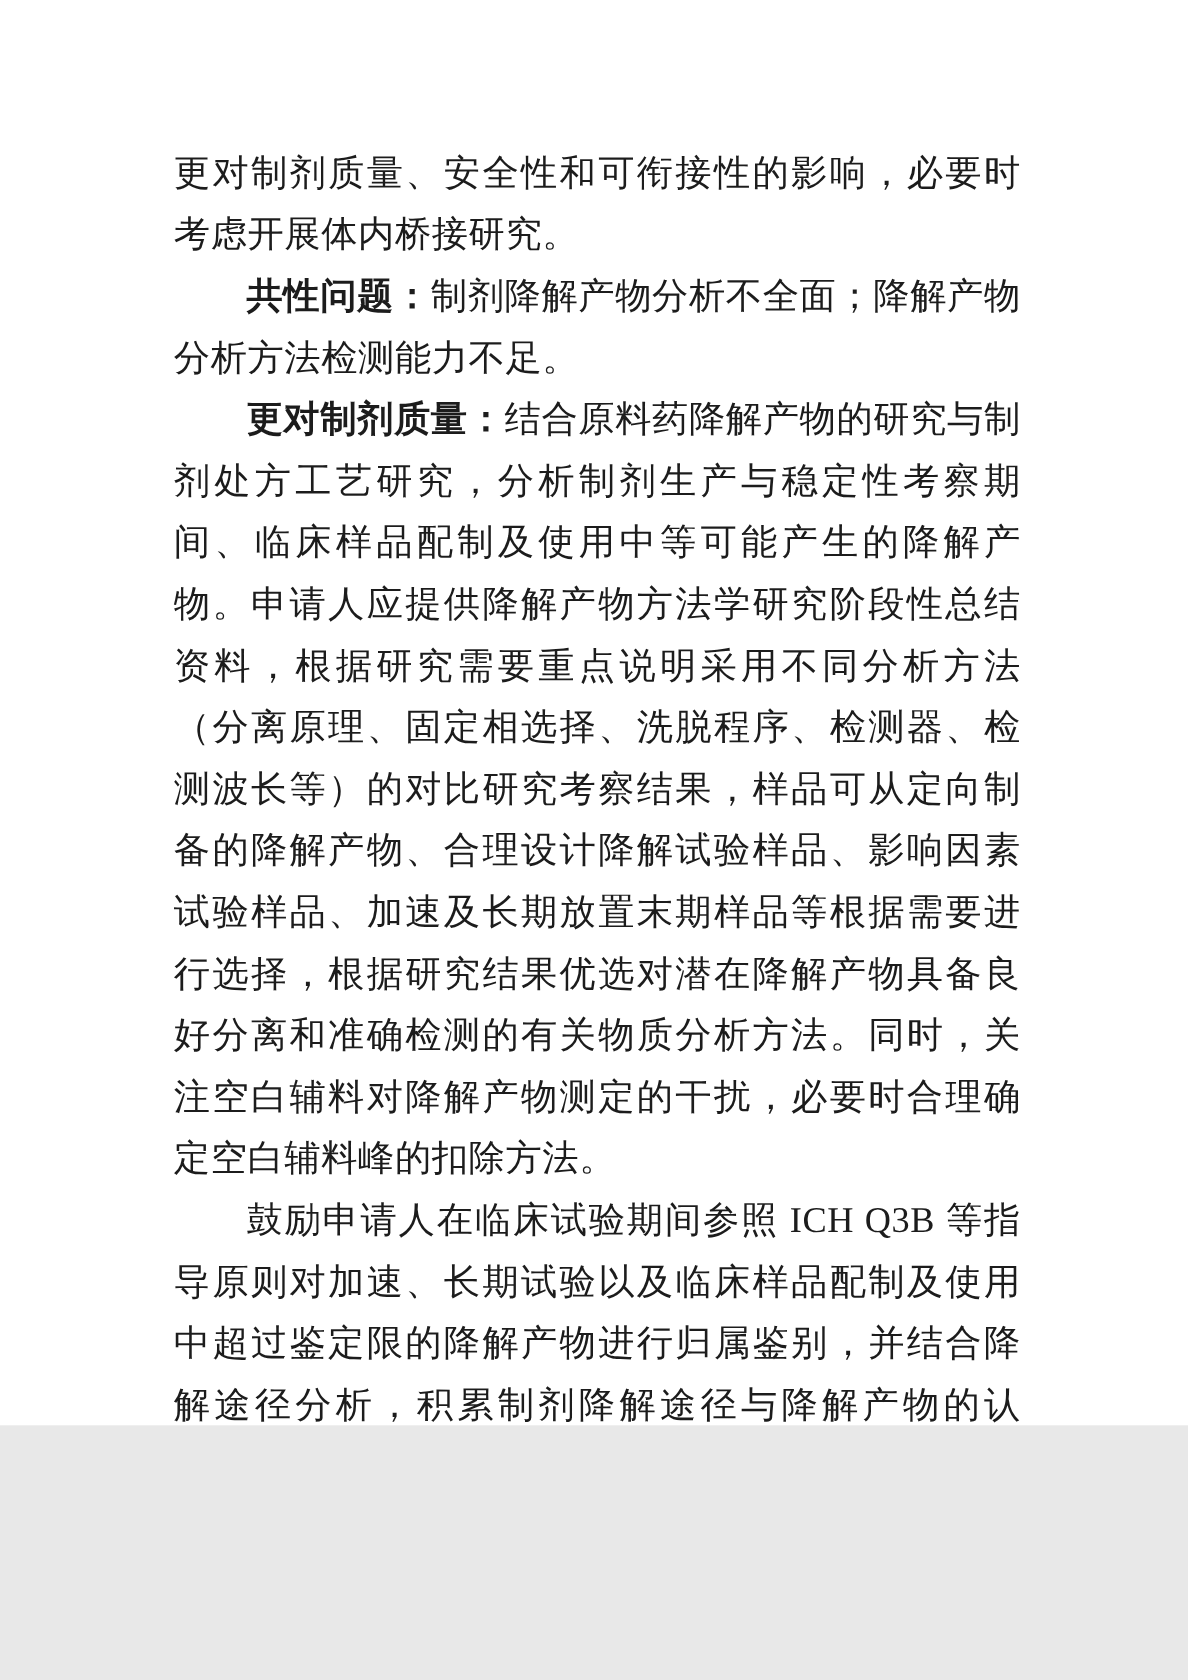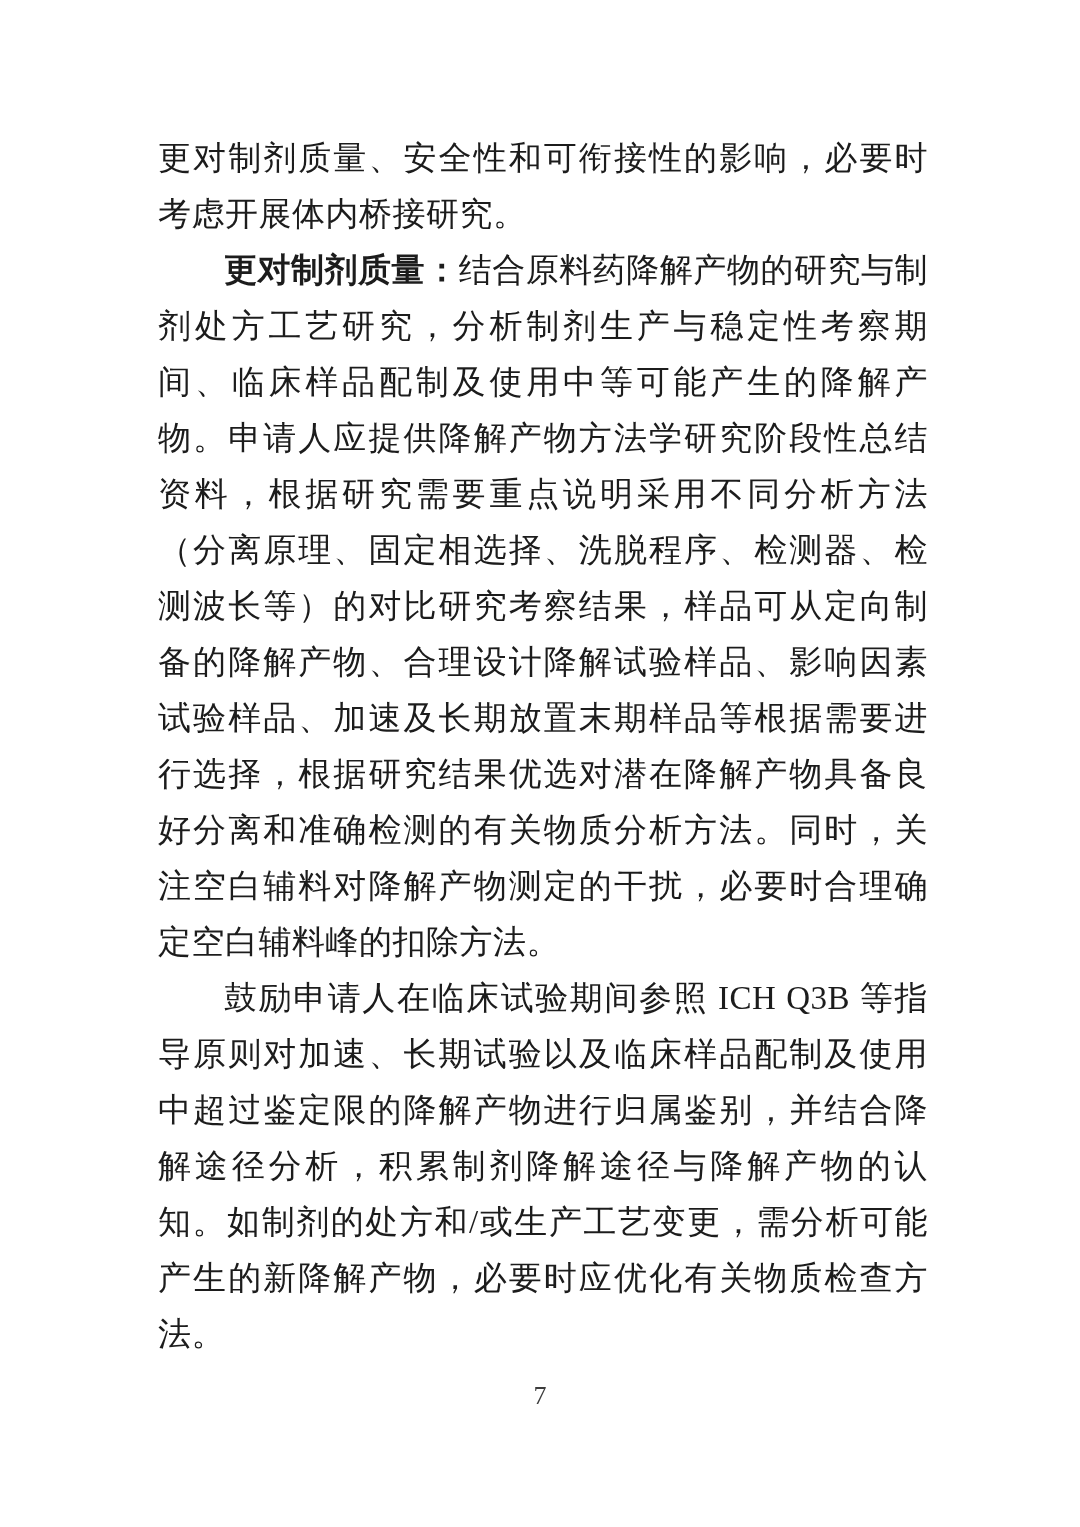--- a/index.html
+++ b/index.html
@@ -3,21 +3,21 @@
 <meta charset="utf-8">
 <style>
   html, body {
     margin: 0;
     padding: 0;
     background: #e8e8e8;
   }
   .page {
     position: relative;
     width: 1080px;
-    height: 1527px;
+    height: 1296px;
     margin: 0 auto;
     background: #ffffff;
     font-family: "Liberation Serif", "DejaVu Serif", serif;
     color: #1c1c1c;
     overflow: hidden;
   }
   .content {
     position: absolute;
     left: 158px;
     top: 130px;
@@ -56,20 +56,21 @@
 </style>
 </head>
 <body>
 
 <div class="page">
   <div class="content">
 
     <p class="para no-indent"><span>更对制剂质量、安全性和可衔接性的影响，必要时考虑开展体内桥接研究。</span></p>
 
 
+    <p class="para"><span class="lead">共性问题：</span><span>制剂降解产物分析不全面；降解产物分析方法检测能力不足。</span></p>
 
     <p class="para"><span class="lead">更对制剂质量：</span><span>结合原料药降解产物的研究与制剂处方工艺研究，分析制剂生产与稳定性考察期间、临床样品配制及使用中等可能产生的降解产物。申请人应提供降解产物方法学研究阶段性总结资料，根据研究需要重点说明采用不同分析方法（分离原理、固定相选择、洗脱程序、检测器、检测波长等）的对比研究考察结果，样品可从定向制备的降解产物、合理设计降解试验样品、影响因素试验样品、加速及长期放置末期样品等根据需要进行选择，根据研究结果优选对潜在降解产物具备良好分离和准确检测的有关物质分析方法。同时，关注空白辅料对降解产物测定的干扰，必要时合理确定空白辅料峰的扣除方法。</span></p>
 
     <p class="para"><span>鼓励申请人在临床试验期间参照 ICH Q3B 等指导原则对加速、长期试验以及临床样品配制及使用中超过鉴定限的降解产物进行归属鉴别，并结合降解途径分析，积累制剂降解途径与降解产物的认知。如制剂的处方和/或生产工艺变更，需分析可能产生的新降解产物，必要时应优化有关物质检查方法。</span></p>
 
   </div>
 
   <div class="page-footer">7</div>
 </div>
 

